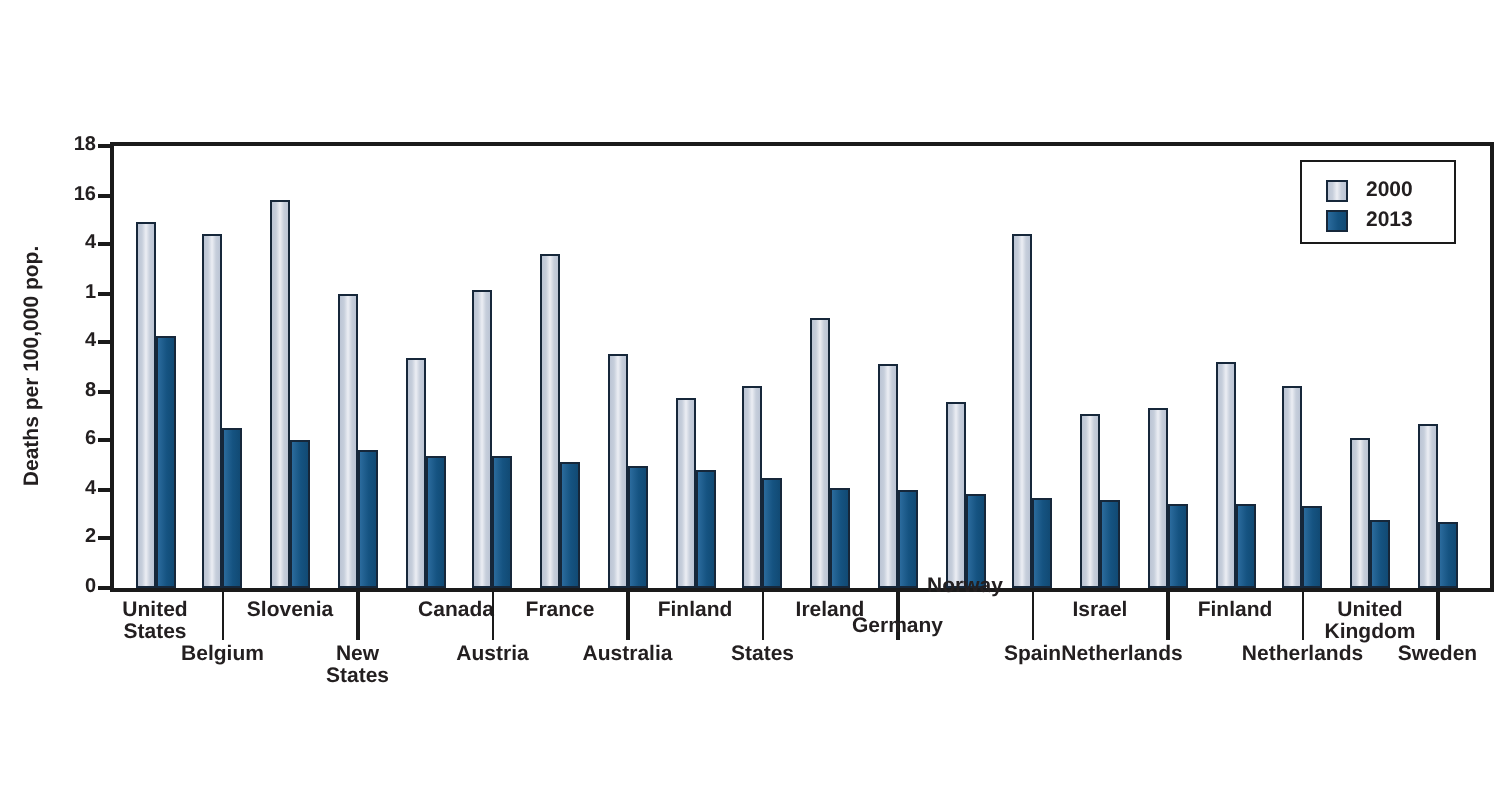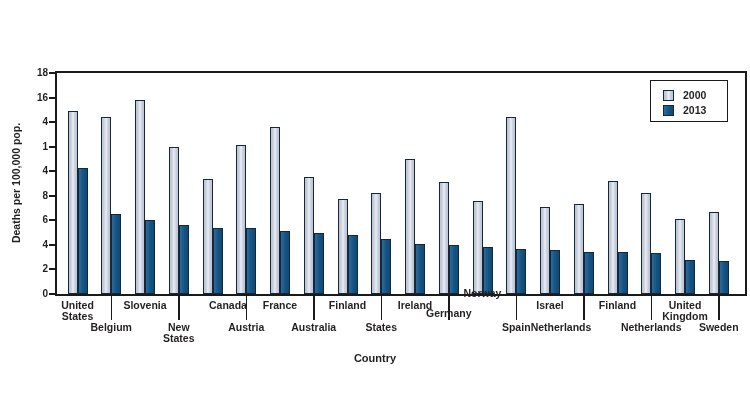--- a/index.html
+++ b/index.html
@@ -121,21 +121,20 @@
       <div class="xlab" style="position: absolute; left: 615.25px; top: 322px; width: 72px;">Netherlands</div>
       <div class="bar" style="position: absolute; left: 675px; top: 219.106px; width: 10px; height: 74.8944px; background: linear-gradient(90deg, rgb(188, 197, 213) 0%, rgb(198, 206, 219) 25%, rgb(236, 238, 244) 50%, rgb(198, 206, 219) 75%, rgb(188, 197, 213) 100%);"></div>
       <div class="bar" style="position: absolute; left: 685px; top: 259.622px; width: 10px; height: 34.3778px; background: linear-gradient(90deg, rgb(43, 107, 157) 0%, rgb(21, 83, 129) 55%, rgb(17, 74, 116) 100%);"></div>
       <div class="xlab" style="position: absolute; left: 651px; top: 300px; width: 68px;">United
 Kingdom</div>
       <div class="bar" style="position: absolute; left: 708.75px; top: 211.739px; width: 10px; height: 82.2611px; background: linear-gradient(90deg, rgb(188, 197, 213) 0%, rgb(198, 206, 219) 25%, rgb(236, 238, 244) 50%, rgb(198, 206, 219) 75%, rgb(188, 197, 213) 100%);"></div>
       <div class="bar" style="position: absolute; left: 718.75px; top: 260.85px; width: 10px; height: 33.15px; background: linear-gradient(90deg, rgb(43, 107, 157) 0%, rgb(21, 83, 129) 55%, rgb(17, 74, 116) 100%);"></div>
       <div class="leader" style="position: absolute; left: 718px; top: 296px; height: 24px;"></div>
       <div class="xlab" style="position: absolute; left: 682.75px; top: 322px; width: 72px;">Sweden</div>
     </div>
-  <div id="x-axis-title">Country</div>
   <div id="legend-box">
       <div class="legend-row" style="top: 8px;">
         <span class="legend-swatch" style="background: linear-gradient(90deg, rgb(188, 197, 213) 0%, rgb(198, 206, 219) 25%, rgb(236, 238, 244) 50%, rgb(198, 206, 219) 75%, rgb(188, 197, 213) 100%);"></span>
         <span class="legend-label">2000</span>
       </div>
       <div class="legend-row" style="top: 23px;">
         <span class="legend-swatch" style="background: linear-gradient(90deg, rgb(43, 107, 157) 0%, rgb(21, 83, 129) 55%, rgb(17, 74, 116) 100%);"></span>
         <span class="legend-label">2013</span>
       </div>
     </div>

